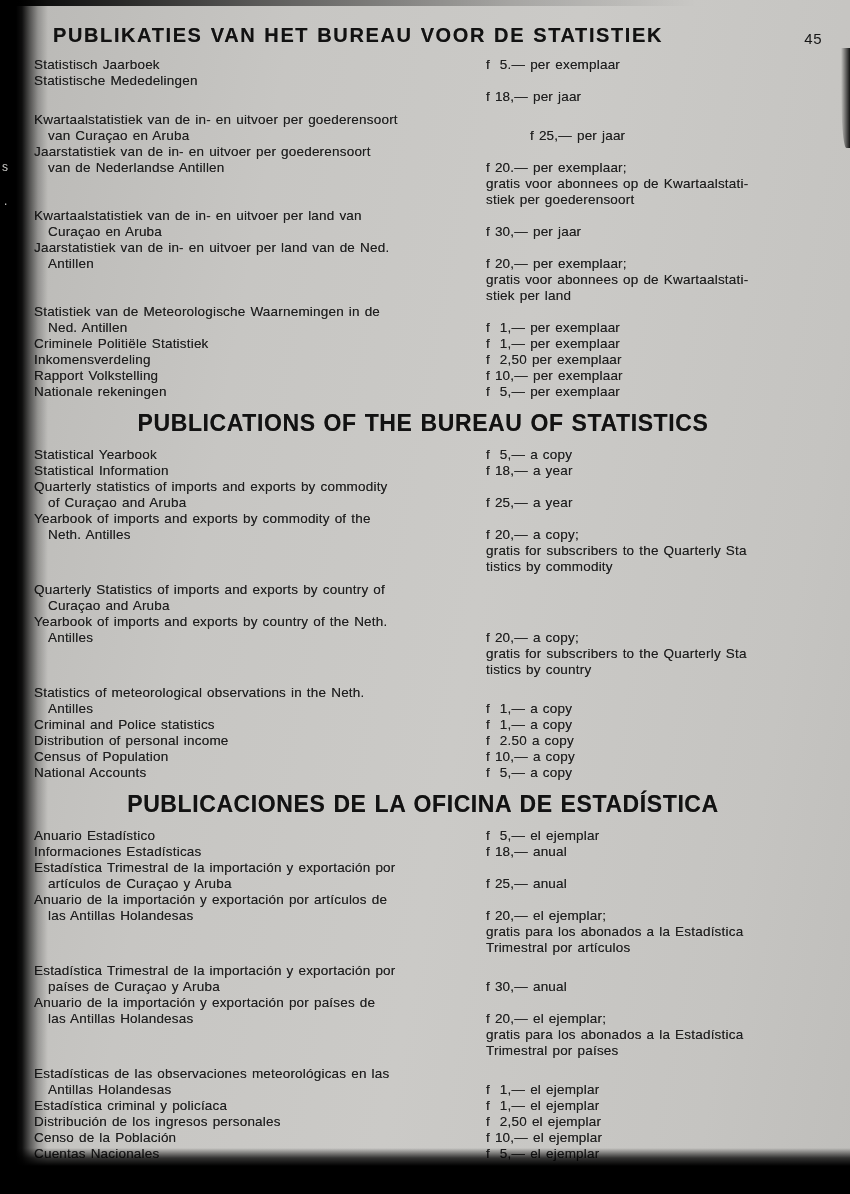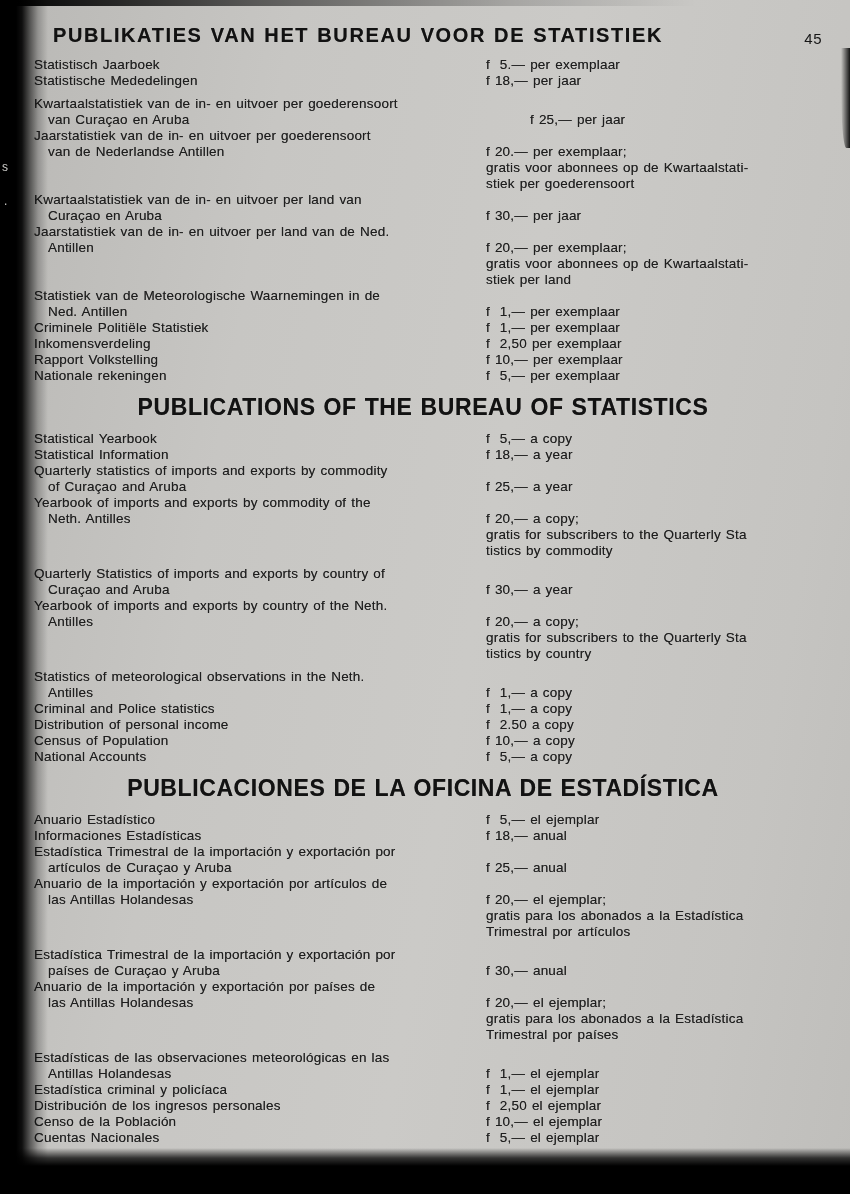--- a/index.html
+++ b/index.html
@@ -81,21 +81,21 @@
 <div class="page">
 
   <div class="content" id="sections">
       <div class="sec-header first">PUBLIKATIES VAN HET BUREAU VOOR DE STATISTIEK</div>
       <div class="row">
         <div class="pub-title">Statistisch Jaarboek</div>
         <div class="pub-price" style="margin-top: 0px;">f  5.— per exemplaar</div>
       </div>
       <div class="row">
         <div class="pub-title">Statistische Mededelingen</div>
-        <div class="pub-price" style="margin-top: 0px;">f 18,— per jaar</div>
+        <div class="pub-price" style="margin-top: 16px;">f 18,— per jaar</div>
       </div>
       <div class="row gap">
         <div class="pub-title">Kwartaalstatistiek van de in- en uitvoer per goederensoort
 van Curaçao en Aruba</div>
         <div class="pub-price" style="margin-top: 16px; margin-left: 44px;">f 25,— per jaar</div>
       </div>
       <div class="row">
         <div class="pub-title">Jaarstatistiek van de in- en uitvoer per goederensoort
 van de Nederlandse Antillen</div>
         <div class="pub-price" style="margin-top: 16px;">f 20.— per exemplaar;
@@ -152,21 +152,20 @@
       <div class="row">
         <div class="pub-title">Yearbook of imports and exports by commodity of the
 Neth. Antilles</div>
         <div class="pub-price" style="margin-top: 16px;">f 20,— a copy;
 gratis for subscribers to the Quarterly Sta
 tistics by commodity</div>
       </div>
       <div class="row gap">
         <div class="pub-title">Quarterly Statistics of imports and exports by country of
 Curaçao and Aruba</div>
-        <div class="pub-price" style="margin-top: 16px;">f 30,— a year</div>
       </div>
       <div class="row">
         <div class="pub-title">Yearbook of imports and exports by country of the Neth.
 Antilles</div>
         <div class="pub-price" style="margin-top: 16px;">f 20,— a copy;
 gratis for subscribers to the Quarterly Sta
 tistics by country</div>
       </div>
       <div class="row gap">
         <div class="pub-title">Statistics of meteorological observations in the Neth.

